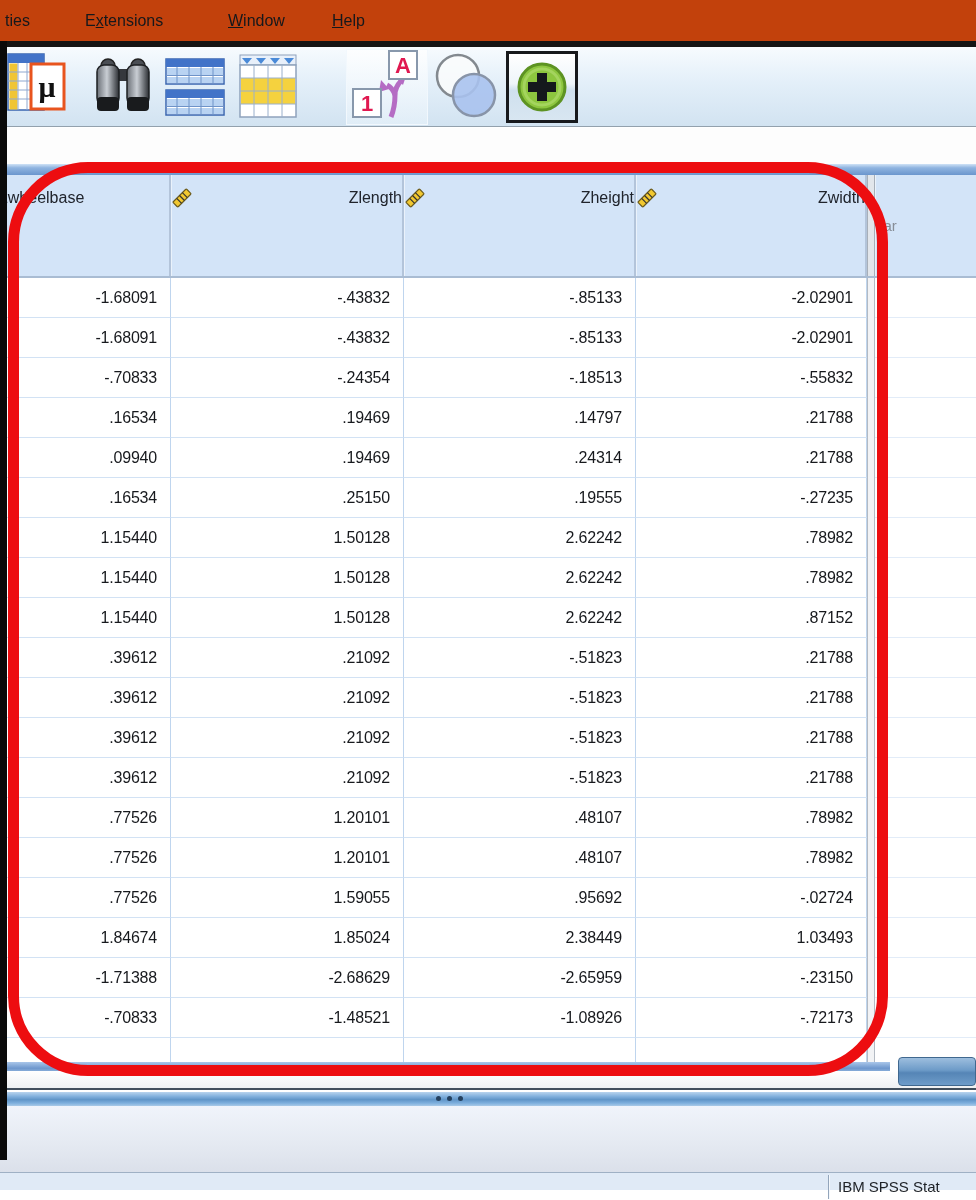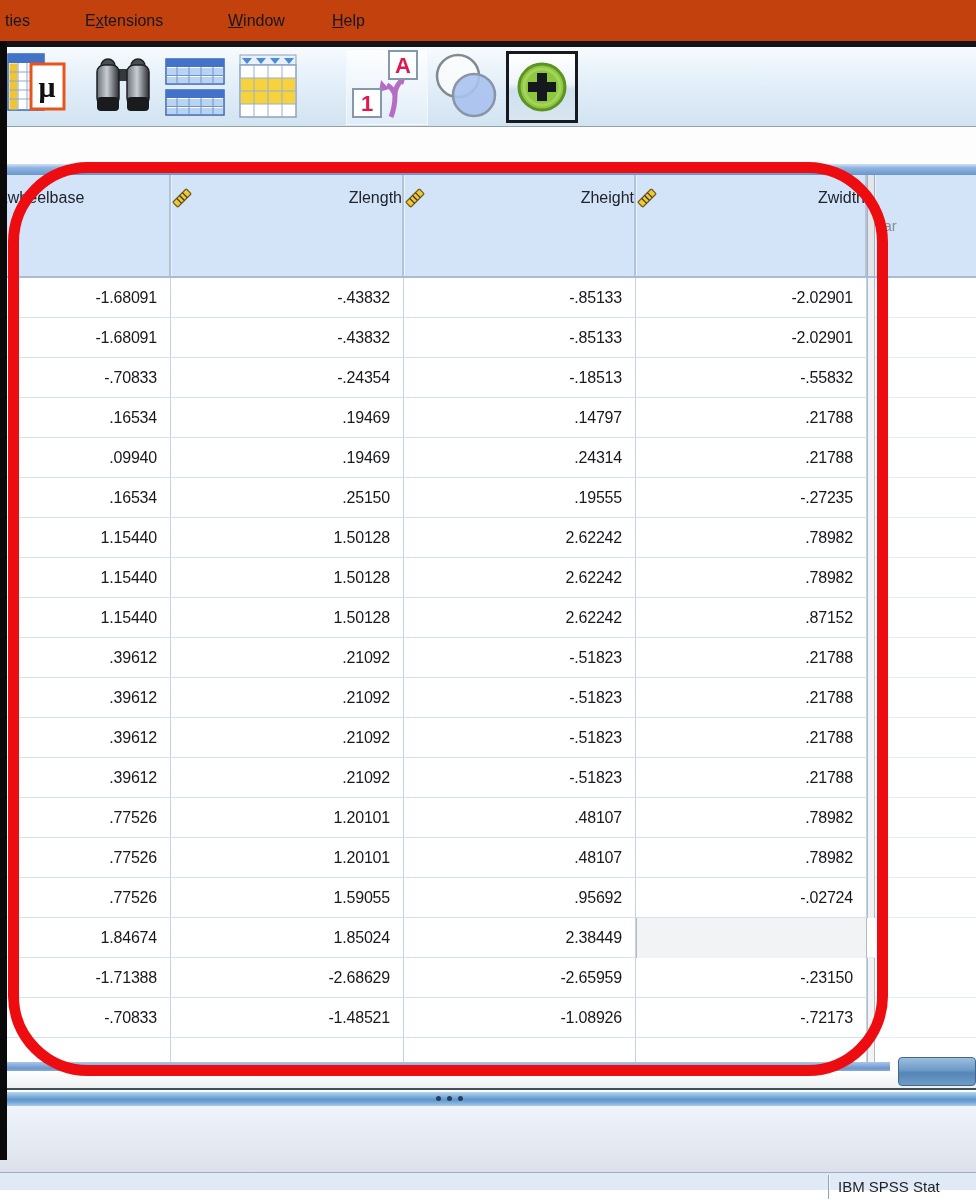--- a/index.html
+++ b/index.html
@@ -434,20 +434,21 @@
         <div class="cell">.95692</div>
         <div class="cell">-.02724</div>
         <div class="gap-col"></div>
         <div class="var-cell"></div>
       </div>
 
       <div class="row gridcols">
         <div class="cell">1.84674</div>
         <div class="cell">1.85024</div>
         <div class="cell">2.38449</div>
+        <div class="cell">1.03493</div>
         <div class="gap-col"></div>
         <div class="var-cell"></div>
       </div>
 
       <div class="row gridcols">
         <div class="cell">-1.71388</div>
         <div class="cell">-2.68629</div>
         <div class="cell">-2.65959</div>
         <div class="cell">-.23150</div>
         <div class="gap-col"></div>

